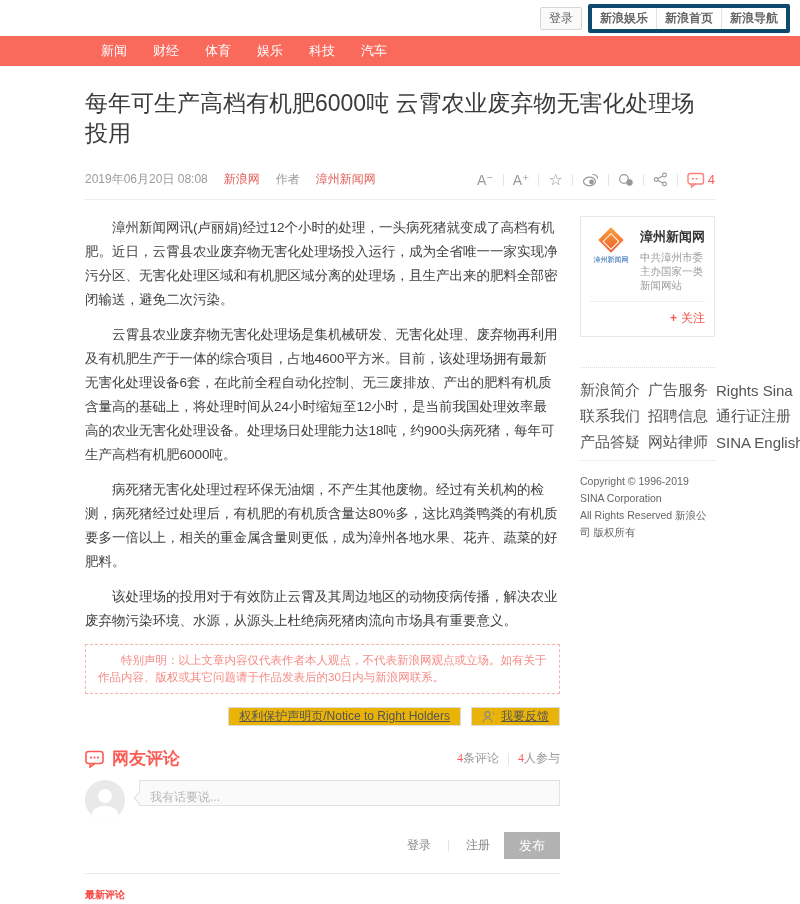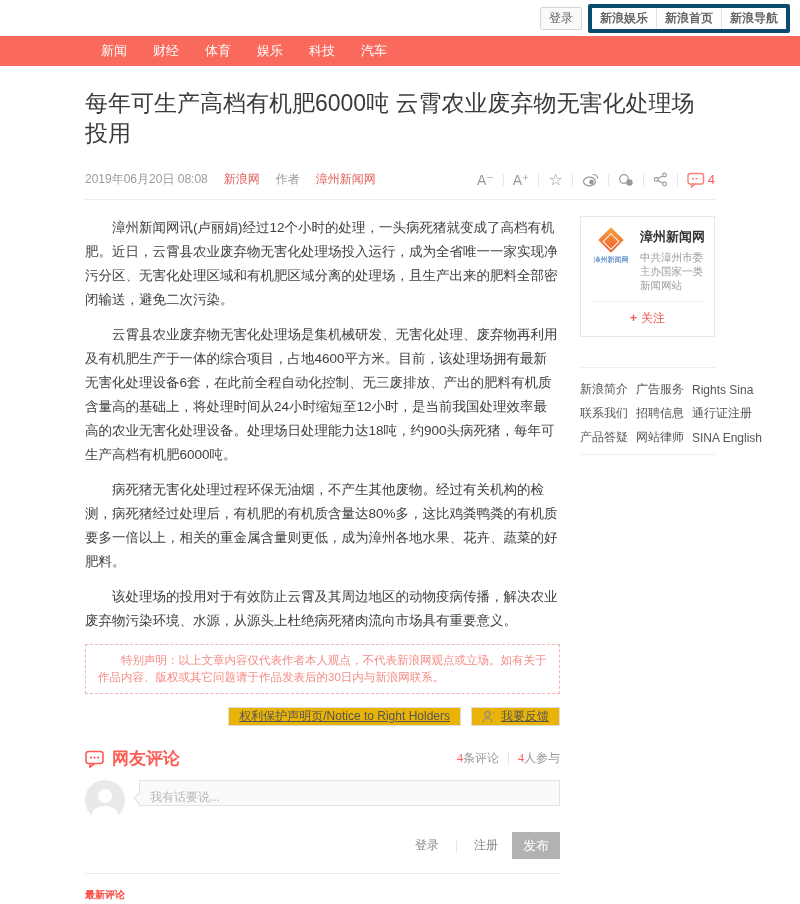--- a/index.html
+++ b/index.html
@@ -78,21 +78,21 @@
     width: 100%; height: 26px; resize: none; border: 1px solid #e2e2e2; background: #fafafa;
     font-size: 12px; color: #333; padding: 8px 10px; outline: none;
     font-family: "Liberation Sans", "DejaVu Sans", sans-serif;
   }
   textarea.cmt-box::placeholder { color: #b5b5b5; }
 
   .cmt-actions { display: flex; justify-content: flex-end; align-items: center; gap: 14px; margin-top: 12px;
                  padding-bottom: 14px; border-bottom: 1px solid #ebebeb; }
   .login-reg { font-size: 12px; color: #8a8a8a; display: flex; align-items: center; gap: 8px; }
   .login-reg a { color: #8a8a8a; }
-  .publish-btn { width: 48px; height: 27px; background: #b2b2b2; color: #fff; font-size: 13px; border: none; cursor: pointer; }
+  .publish-btn { width: 56px; height: 27px; background: #b2b2b2; color: #fff; font-size: 13px; border: none; cursor: pointer; }
 
   .latest-hd { border-bottom: 1px solid #e8e8e8; margin-top: 10px; }
   .latest-hd span { display: inline-block; color: #fa453f; font-size: 10px; font-weight: bold;
                     padding-bottom: 7px; border-bottom: 2px solid #fa453f; margin-bottom: -1px; }
 
   .cmt-item { display: flex; gap: 12px; padding: 11px 0 9px; border-bottom: 1px solid #f0f0f0; }
   .cmt-item:last-of-type { border-bottom: 1px solid #ededed; }
   .avatar-cartoon { width: 36px; height: 36px; border-radius: 50%; background: #cdeaf8; position: relative; overflow: hidden; flex: none; margin-top: 2px; }
   .avatar-cartoon .face { position: absolute; left: 7px; top: 6px; width: 22px; height: 26px; background: #e8413c; border-radius: 50% 50% 45% 45%; }
   .avatar-cartoon .eye { position: absolute; left: 11px; top: 12px; width: 13px; height: 13px; background: #fff; border-radius: 50%; }
@@ -105,26 +105,26 @@
 
   
   .card { border: 1px solid #e8e8e8; padding: 11px 9px 9px; }
   .card-top { display: flex; gap: 8px; padding-bottom: 9px; border-bottom: 1px solid #efefef; }
   .logo { width: 42px; height: 44px; flex: none; display: flex; flex-direction: column; align-items: center; }
   .logo .diamond { width: 18px; height: 18px; background: linear-gradient(135deg,#f6a23c,#ef5b2e); transform: rotate(45deg); margin-top: 3px; position: relative; }
   .logo .diamond::after { content: ""; position: absolute; left: 4px; top: 4px; width: 10px; height: 10px; border: 1.5px solid #fff; }
   .logo .logo-text { font-size: 7px; color: #1b5fae; margin-top: 6px; white-space: nowrap; letter-spacing: 0; }
   .card-info .card-title { font-size: 13px; font-weight: bold; color: #333; }
   .card-info .card-desc { font-size: 10.5px; color: #9b9b9b; line-height: 14px; margin-top: 4px; }
-  .follow-row { text-align: center; padding-top: 8px; font-size: 12px; color: #f3574e; }
+  .follow-row { text-align: right; padding-top: 8px; font-size: 12px; color: #f3574e; }
   .follow-row .plus { font-weight: bold; margin-right: 4px; }
 
   .side-links { margin-top: 30px; border-top: 1px dotted #ddd; border-bottom: 1px dotted #ddd; padding: 6px 0 8px; }
   .side-links .row { display: flex; align-items: center; margin-top: 7px; }
-  .side-links a { font-size: 12px; color: #555; flex: 1; white-space: nowrap; }
+  .side-links a { font-size: 15px; color: #555; flex: 1; white-space: nowrap; }
   .side-links .sep { width: 1px; height: 9px; background: #ddd; margin: 0 4px; }
   .copyright { margin-top: 12px; font-size: 10.5px; color: #666; line-height: 17px; }
 
   svg.icon { display: block; }
 </style>
 </head>
 <body>
 
 <header class="topbar">
   <div class="topbar-right">
@@ -315,16 +315,20 @@
         </div>
         <div class="row">
           <a>产品答疑</a>
             <span class="sep"></span>
           <a>网站律师</a>
             <span class="sep"></span>
           <a>SINA English</a>
         </div>
       </div>
 
+      <div class="copyright">
+        <div>Copyright © 1996-2019 SINA Corporation</div>
+        <div>All Rights Reserved 新浪公司 版权所有</div>
+      </div>
     </aside>
   </div>
 
 </div>
 
 </body></html>

